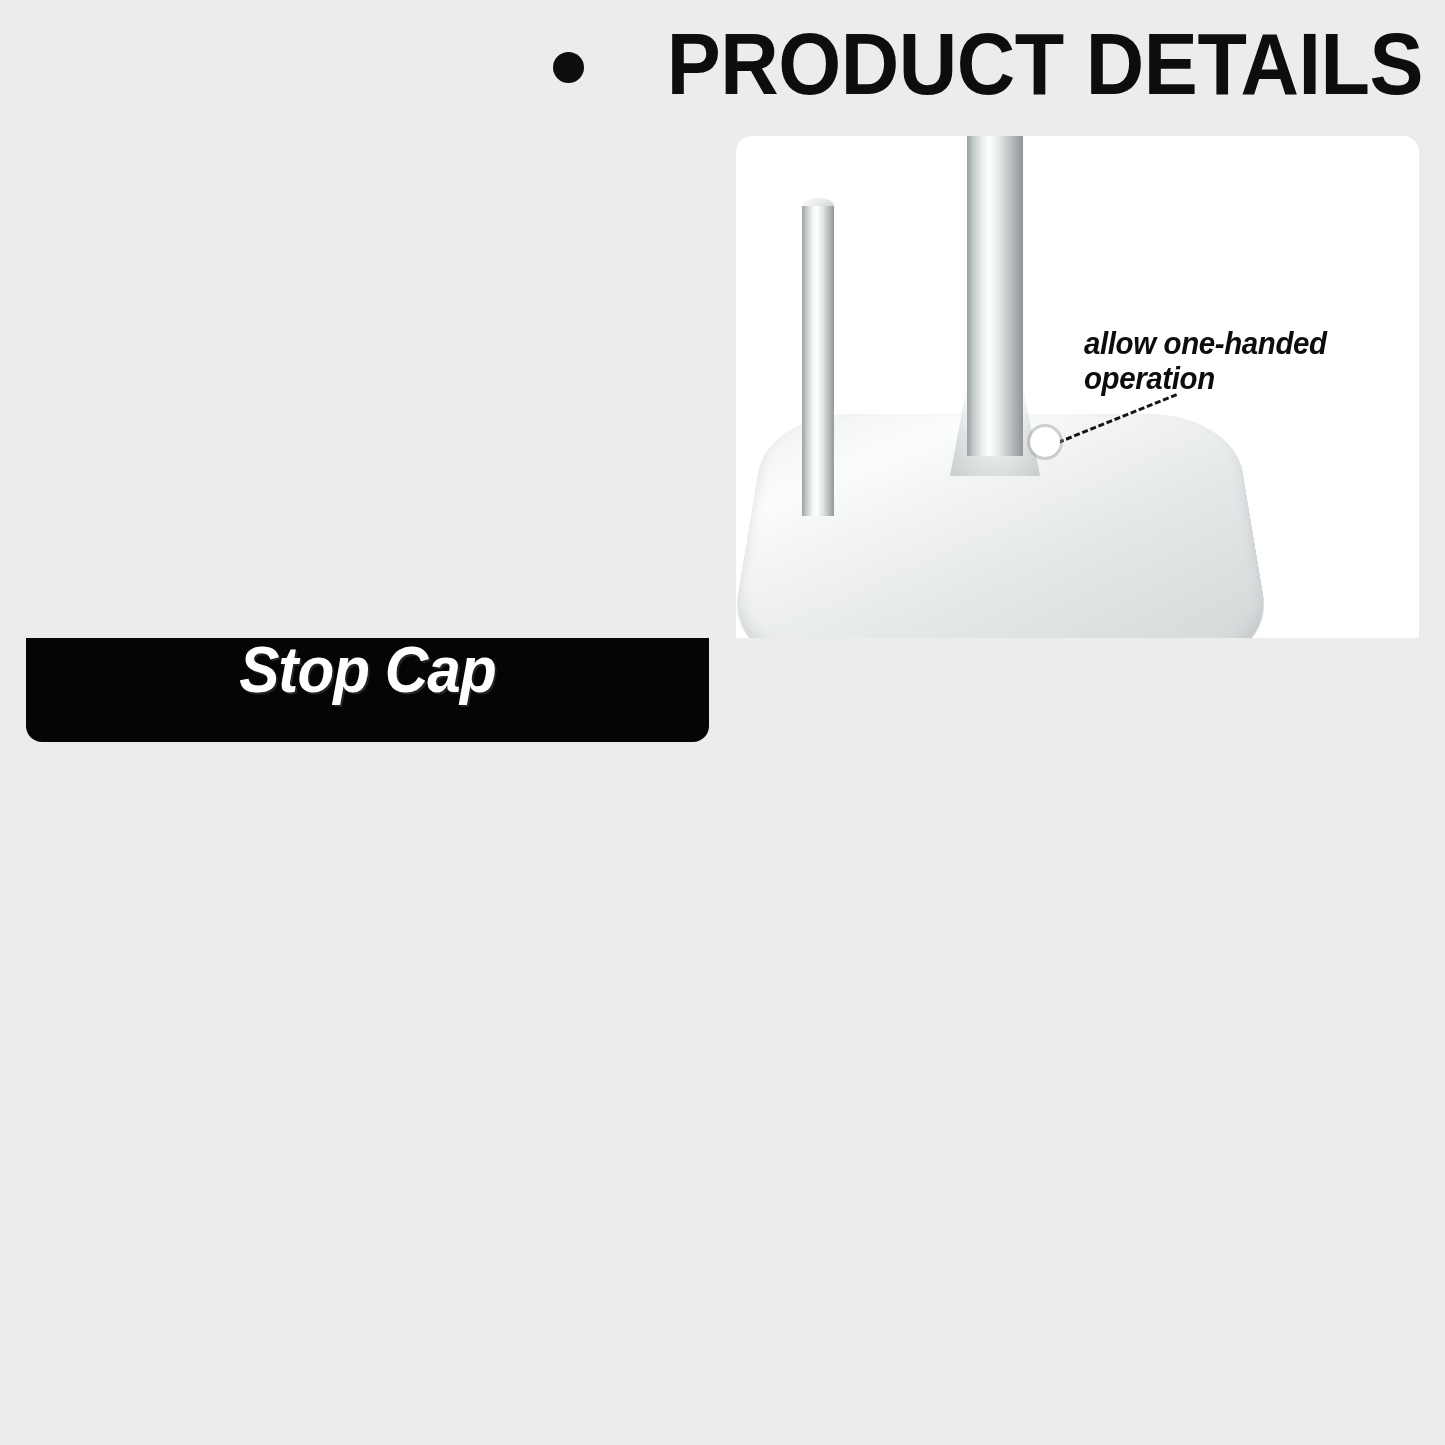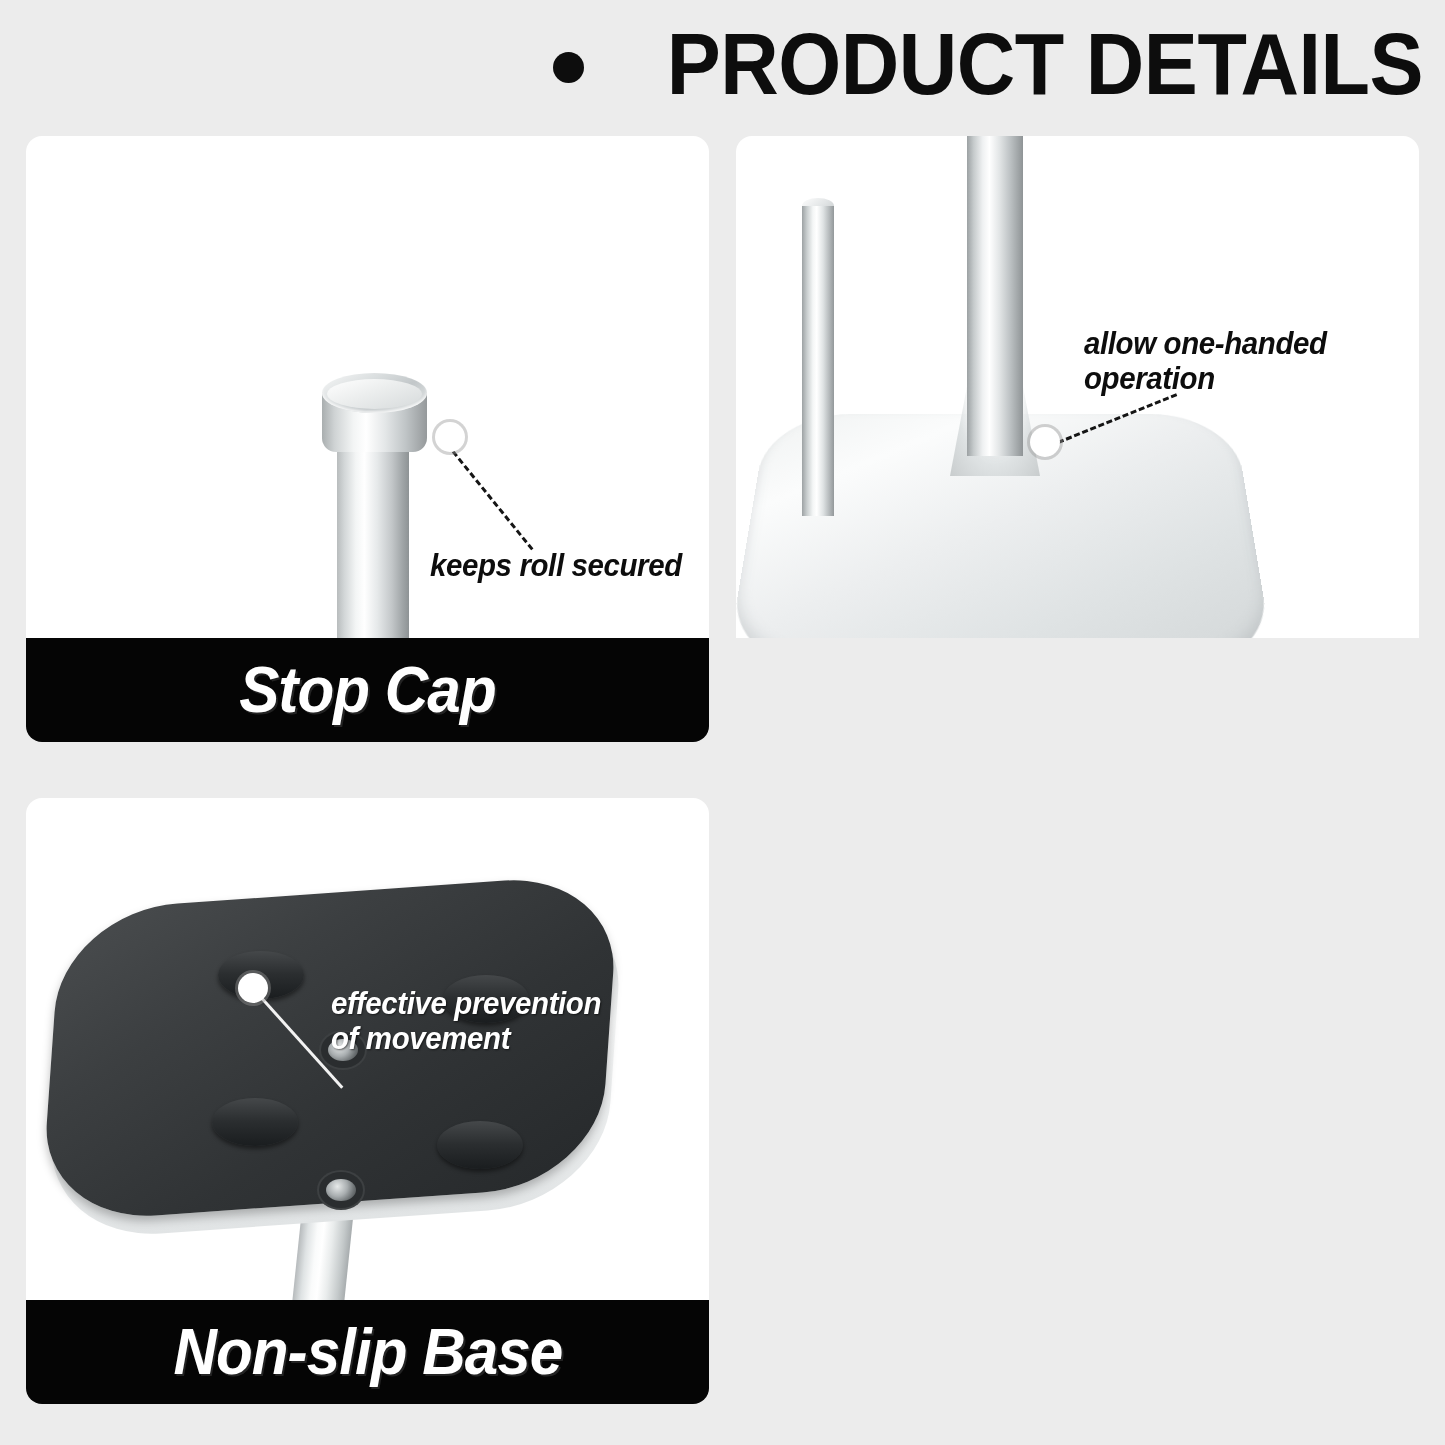--- a/index.html
+++ b/index.html
@@ -78,21 +78,21 @@
   }
   .panel-label {
     position: absolute;
     left: 0;
     top: 502px;
     width: 683px;
     height: 104px;
     background: #050505;
     border-radius: 0 0 16px 16px;
     display: flex;
-    align-items: center;
+    align-items: flex-start;
     justify-content: center;
     overflow: hidden;
   }
   .panel-label-text {
     color: #ffffff;
     font-size: 64px;
     line-height: 64px;
     font-weight: 700;
     font-style: italic;
     letter-spacing: -1px;
@@ -363,30 +363,20 @@
 <body>
 
 <div id="header">
   <div id="title-bullet"></div>
   <div id="page-title">PRODUCT DETAILS</div>
 </div>
 
 <div id="grid">
 
   <div class="panel">
-    <div class="panel-image">
-      <div class="p1-rod"></div>
-      <div class="p1-cap-body"></div>
-      <div class="p1-cap-top"></div>
-      <div class="p1-cap-rim"></div>
-
-      <div class="marker" style="left:409px; top:286px;"></div>
-      <div class="leader" style="left:427px; top:314px; width:126px; transform:rotate(51deg);"></div>
-      <div class="callout dark" style="left:404px; top:412px;">keeps roll secured</div>
-    </div>
     <div class="panel-label">
       <span class="panel-label-text">Stop Cap</span>
     </div>
   </div>
 
   <div class="panel">
     <div class="panel-image">
       <div class="p2-foot"></div>
       <div class="p2-plate-edge"></div>
       <div class="p2-plate-top"></div>
@@ -395,38 +385,15 @@
       <div class="p2-post-flare"></div>
       <div class="p2-post"></div>
 
       <div class="marker" style="left:294px; top:291px;"></div>
       <div class="leader" style="left:322px; top:305px; width:128px; transform:rotate(-22deg);"></div>
       <div class="callout dark" style="left:348px; top:190px;">allow one-handed
 operation</div>
     </div>
   </div>
 
-  <div class="panel">
-    <div class="panel-image">
-      <div class="p3-stem"></div>
-      <div class="p3-pad-under"></div>
-      <div class="p3-pad"></div>
-
-      <div class="p3-foot" style="left:192px; top:153px; width:86px; height:48px;"></div>
-      <div class="p3-foot" style="left:417px; top:177px; width:86px; height:48px;"></div>
-      <div class="p3-foot" style="left:186px; top:300px; width:86px; height:48px;"></div>
-      <div class="p3-foot" style="left:411px; top:323px; width:86px; height:48px;"></div>
-
-      <div class="p3-screw" style="left:302px; top:241px; width:30px; height:22px;"></div>
-      <div class="p3-screw" style="left:300px; top:381px; width:30px; height:22px;"></div>
-
-      <div class="marker" style="left:212px; top:175px;"></div>
-      <div class="leader light" style="left:236px; top:199px; width:120px; transform:rotate(48deg); border-top-style:solid; border-top-width:3px;"></div>
-      <div class="callout light" style="left:305px; top:188px;">effective prevention
-of movement</div>
-    </div>
-    <div class="panel-label">
-      <span class="panel-label-text">Non-slip Base</span>
-    </div>
-  </div>
 
 
 </div>
 
 </body></html>

